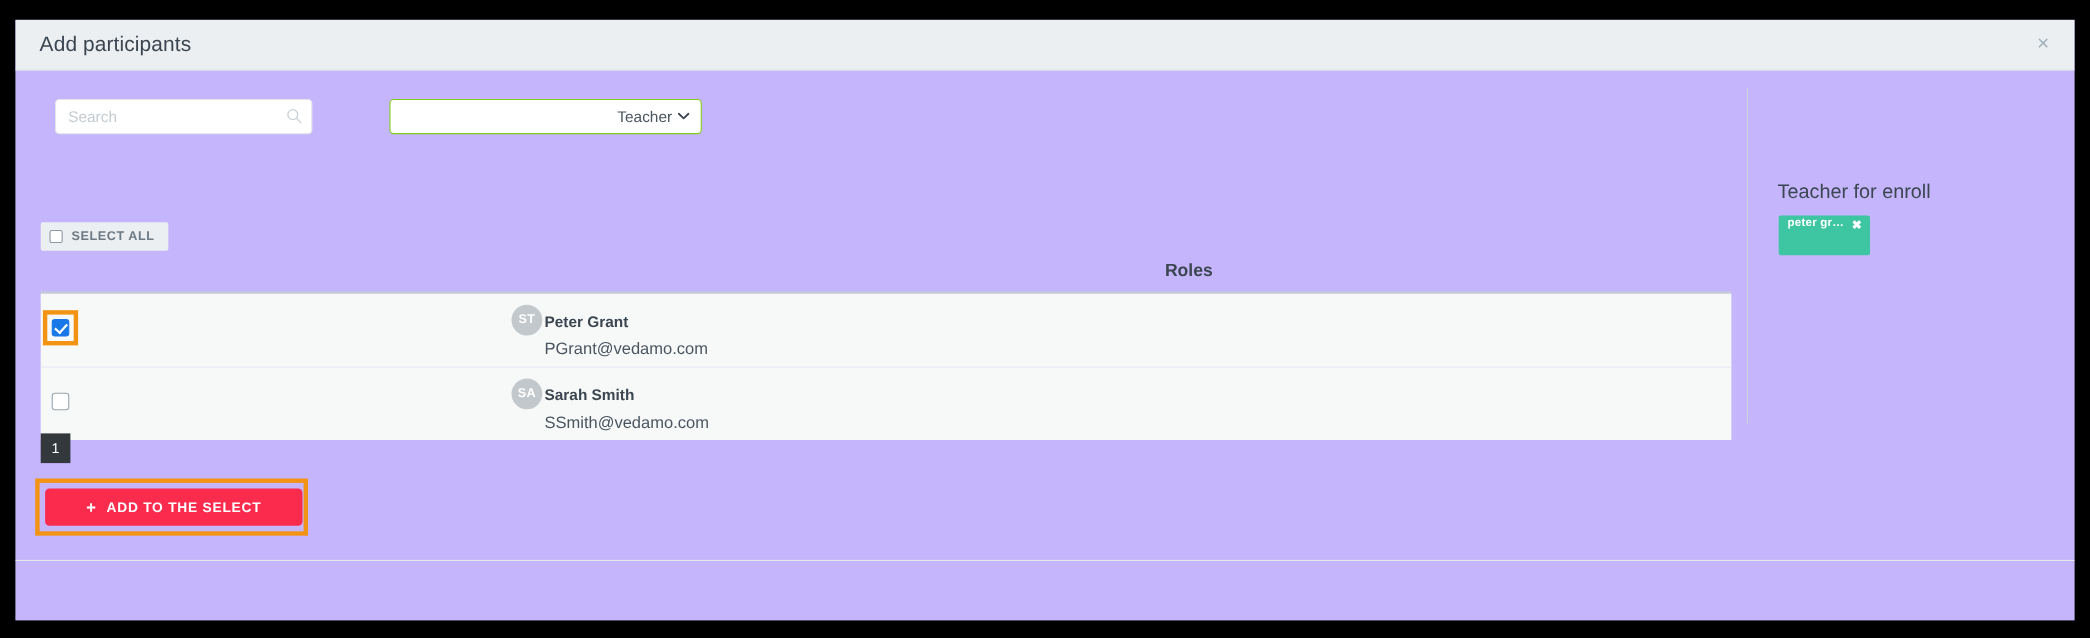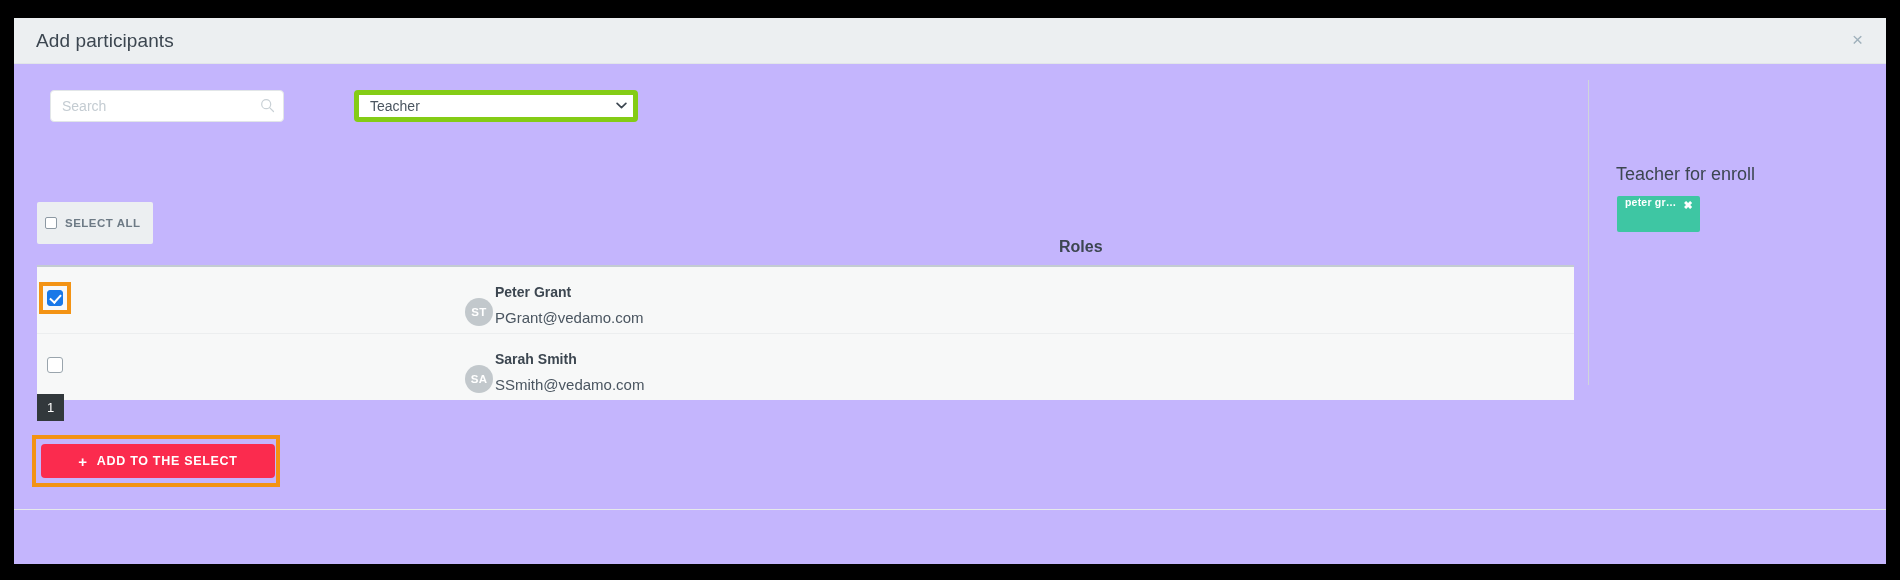--- a/index.html
+++ b/index.html
@@ -110,47 +110,48 @@
     position: absolute;
     left: 340px;
     top: 26px;
     width: 284px;
     height: 32px;
   }
   .role-select {
     width: 100%;
     height: 100%;
     box-sizing: border-box;
-    border: 5px solid #84cc16;
+    border: 1px solid #84cc16;
     border-radius: 4px;
     background: #ffffff;
     padding: 0 26px 0 11px;
     font-size: 14px;
     color: #4a5560;
     font-family: "Liberation Sans", sans-serif;
     appearance: none;
     -webkit-appearance: none;
     outline: none;
     cursor: pointer;
+    text-align: right;
   }
   .select-chevron {
     position: absolute;
     right: 11px;
     top: 12px;
     width: 11px;
     height: 7px;
     pointer-events: none;
   }
 
   
   .select-all {
     position: absolute;
     left: 23px;
     top: 138px;
-    height: 42px;
+    height: 26px;
     display: flex;
     align-items: center;
     gap: 8px;
     background: #eceff1;
     border: none;
     border-radius: 2px;
     padding: 0 12px 0 8px;
     cursor: pointer;
   }
   .select-all-box {
@@ -248,21 +249,20 @@
     height: 28px;
     border-radius: 50%;
     background: #c2c8cc;
     color: #ffffff;
     font-size: 11.5px;
     font-weight: bold;
     display: flex;
     align-items: center;
     justify-content: center;
     letter-spacing: .3px;
-    margin-top: 21px;
   }
   .user-name {
     position: absolute;
     left: 458px;
     top: 17px;
     font-size: 14px;
     font-weight: bold;
     color: #3c4650;
   }
   .user-email {

